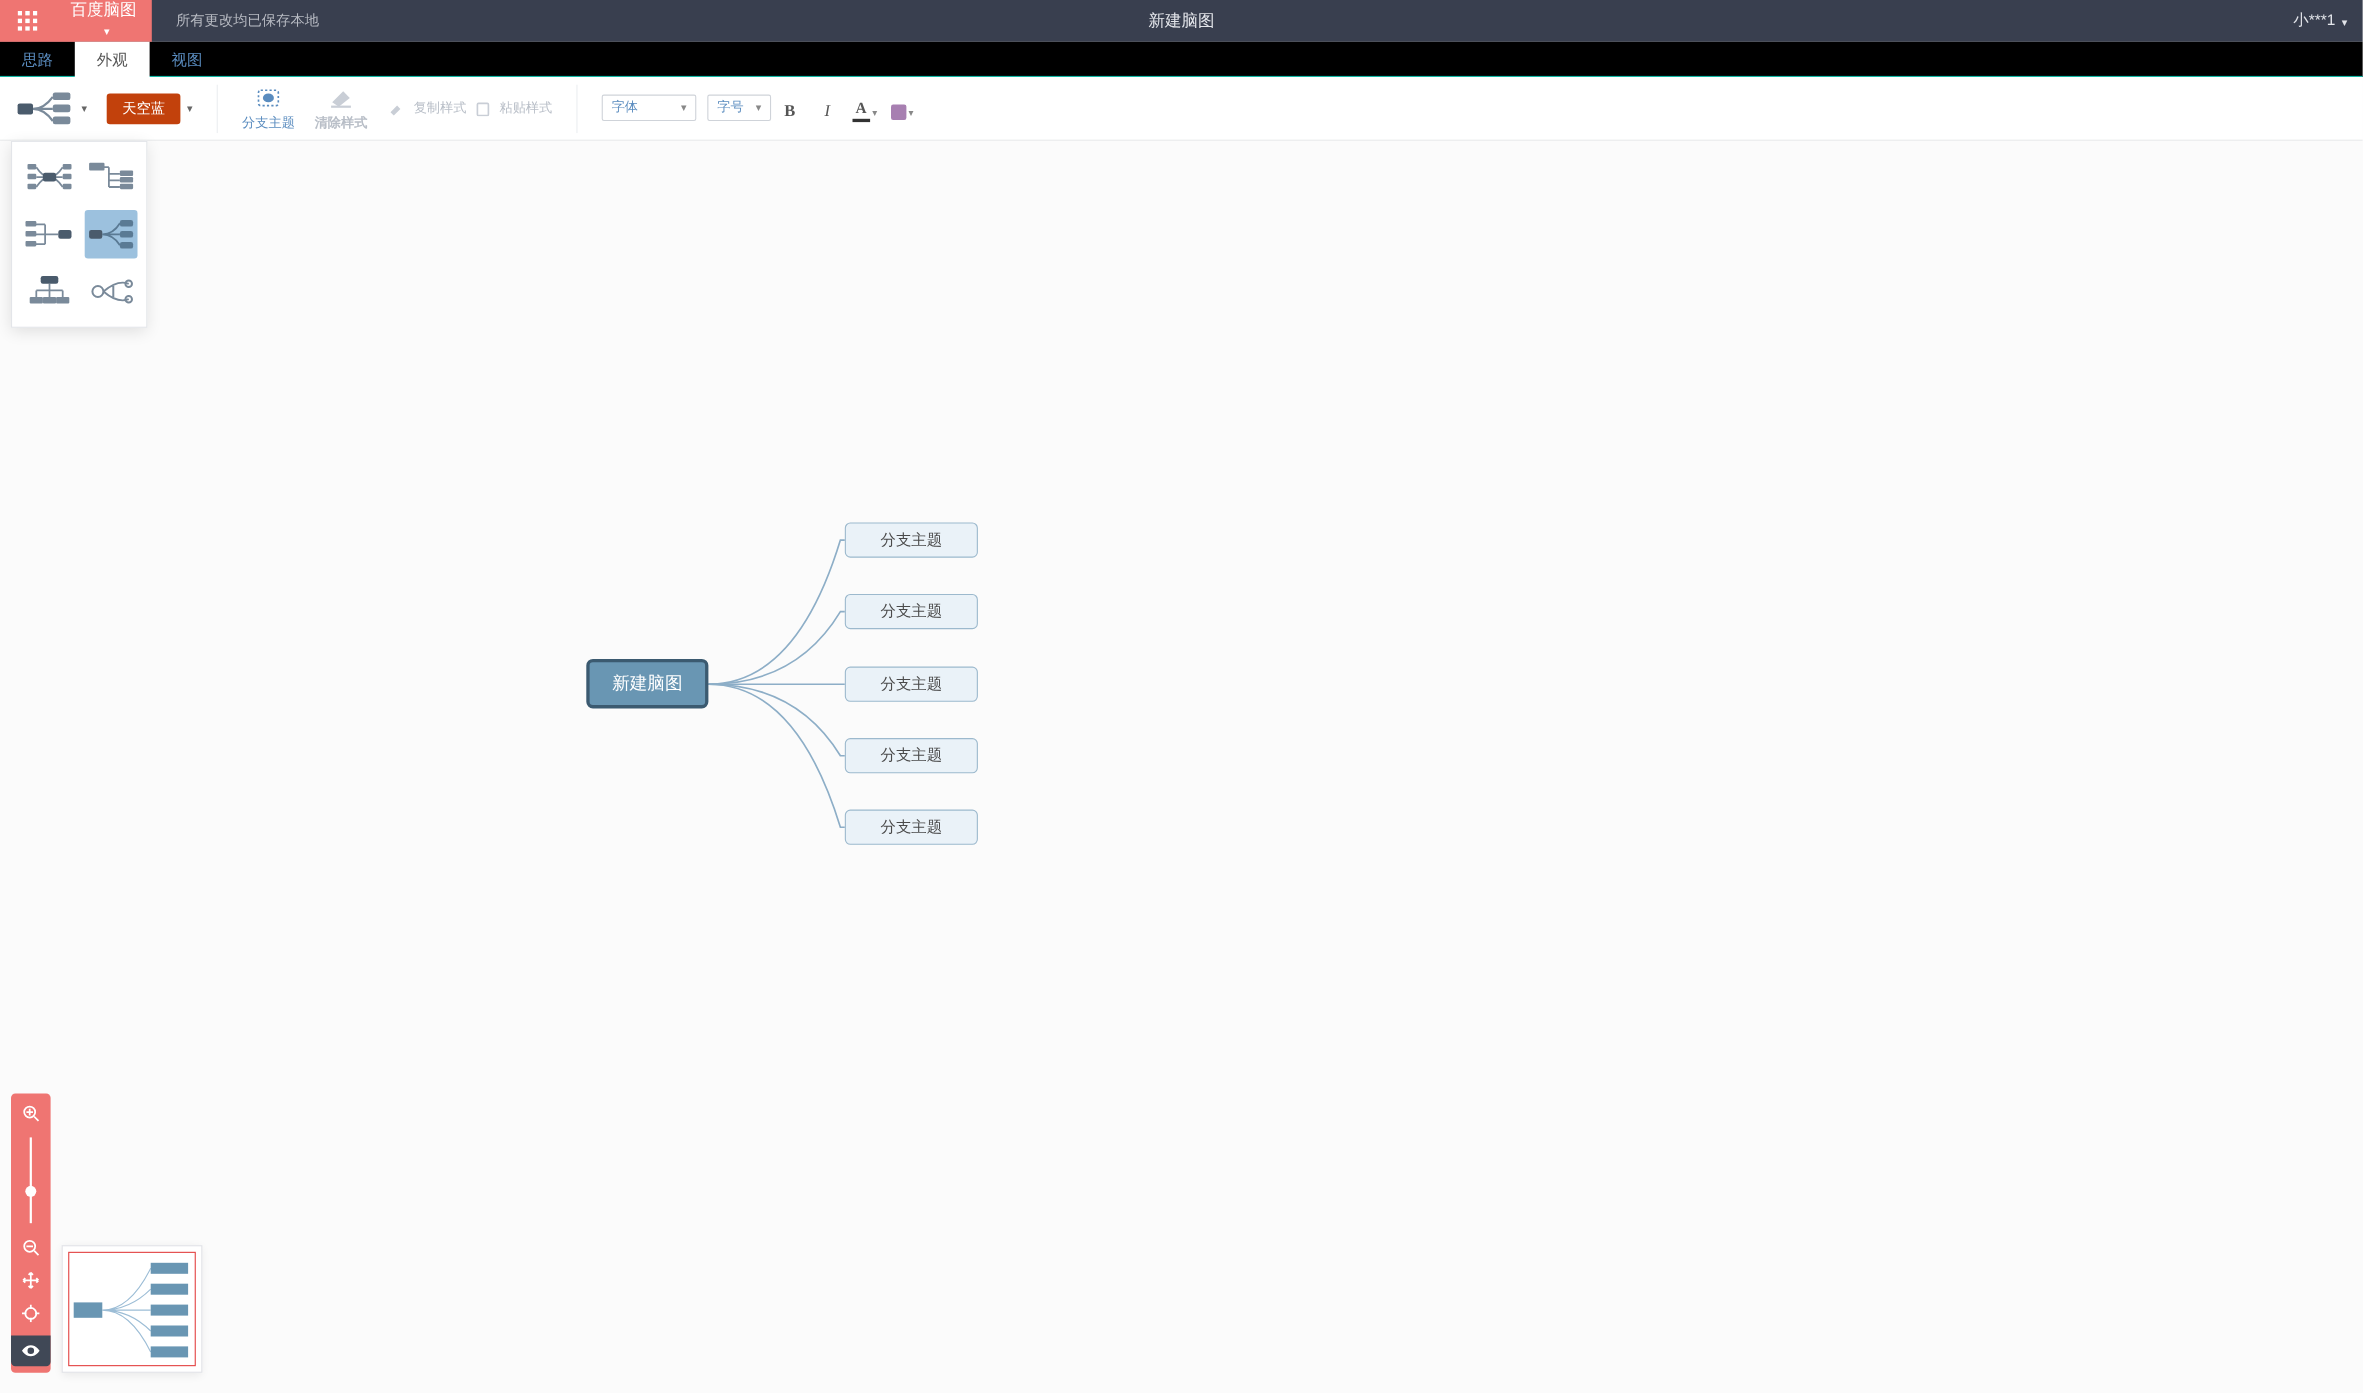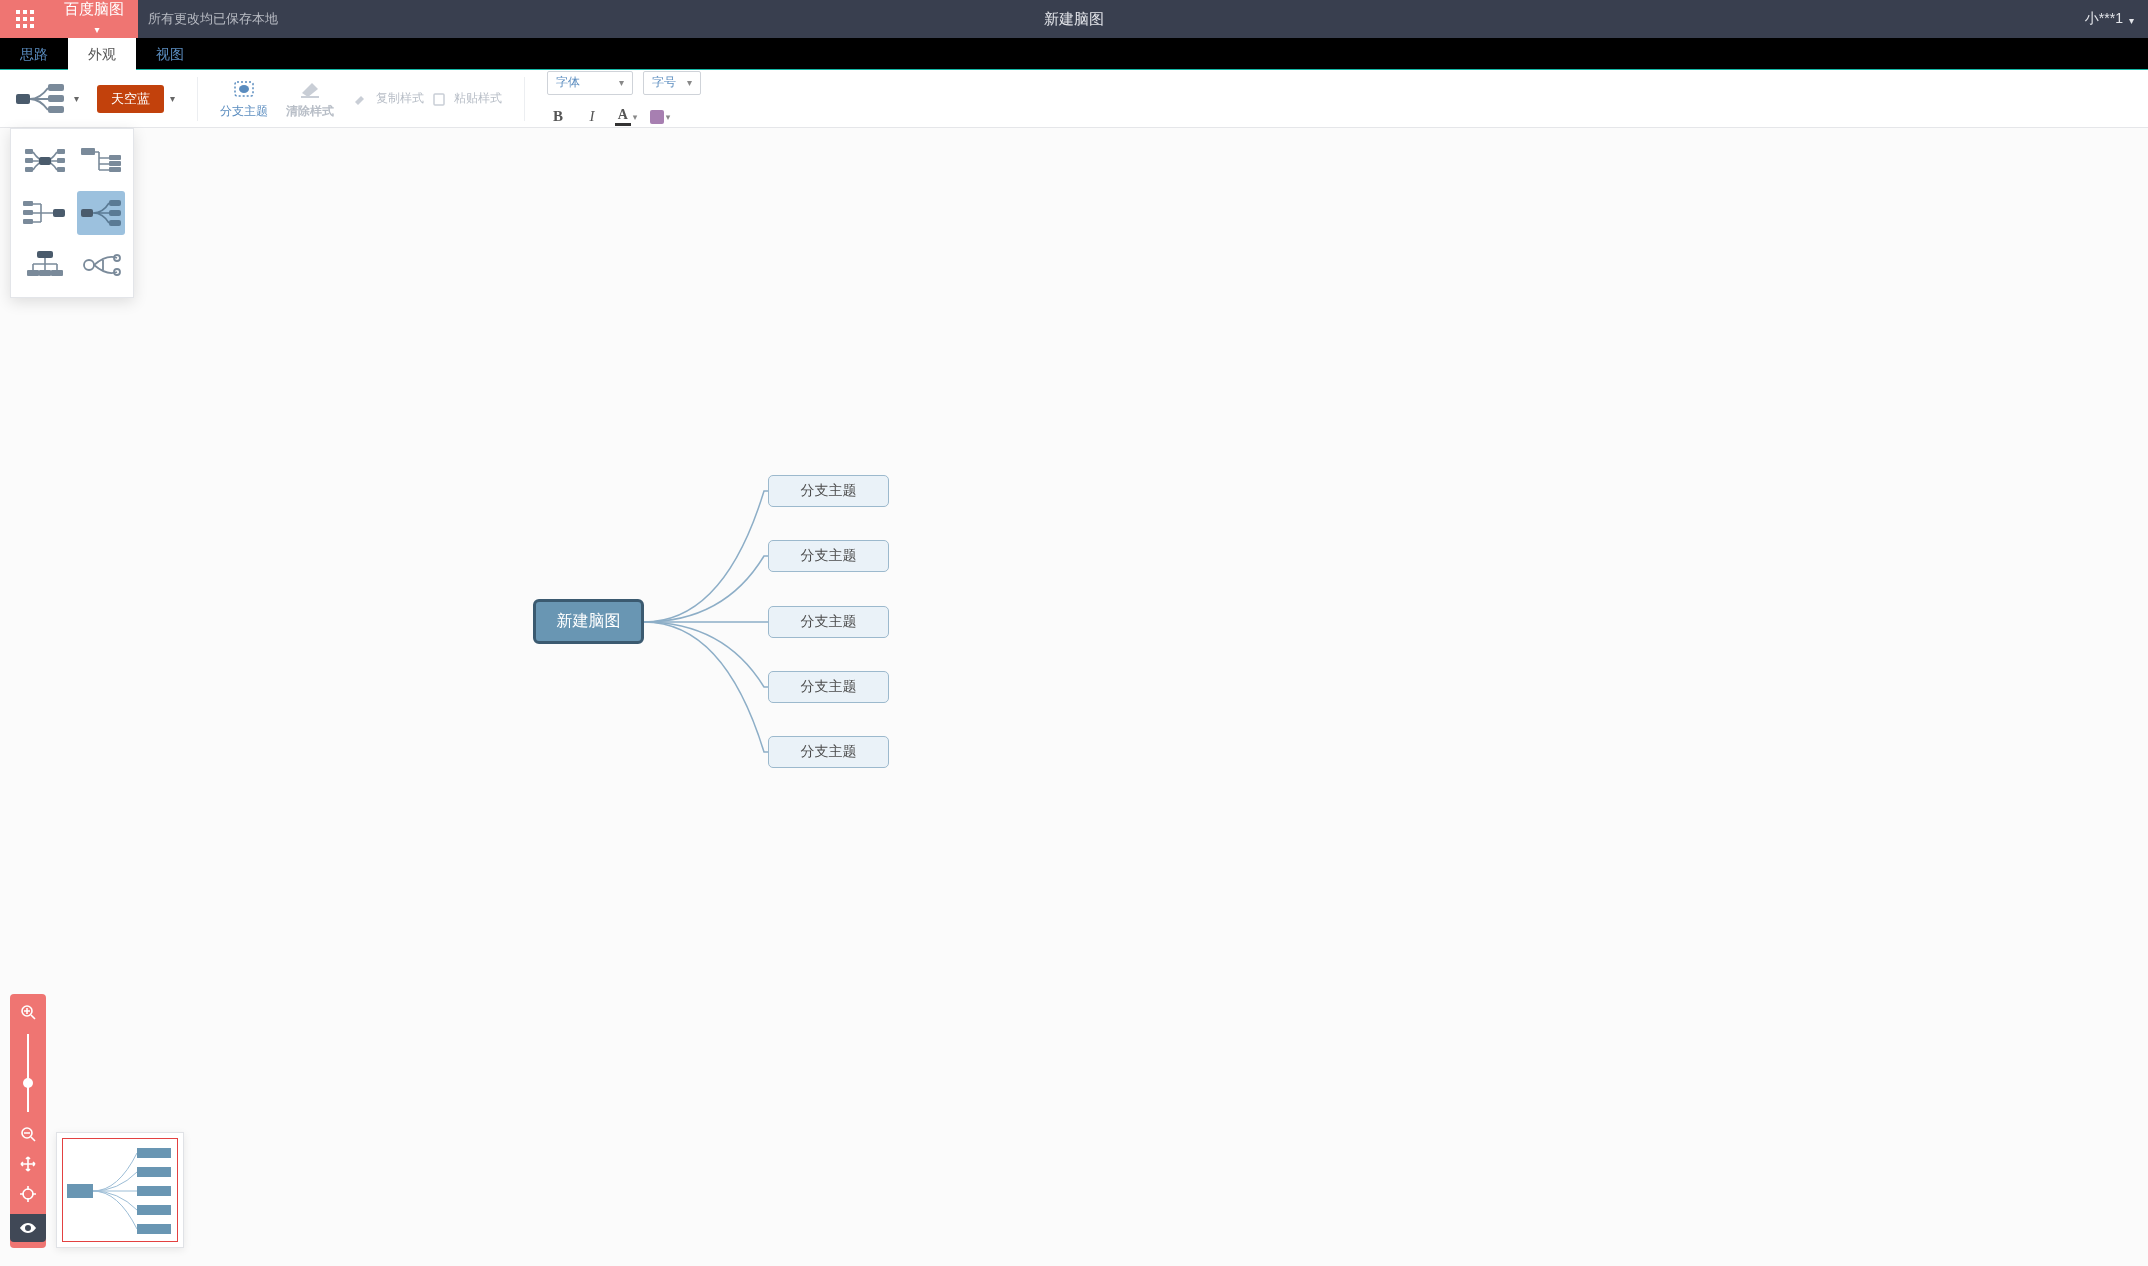--- a/index.html
+++ b/index.html
@@ -2,21 +2,21 @@
 <html><head>
 <meta charset="utf-8">
 <style>
 * { margin: 0; padding: 0; box-sizing: border-box; }
 body { font-family: "Microsoft YaHei", Arial, sans-serif; font-size: 13px; overflow: hidden; width: 2148px; height: 1266px; background: #fbfbfb; }
 
 .top-bar { height: 38px; background: #393f4f; display: flex; align-items: center; color: #fff; }
 .apps-btn { width: 50px; height: 38px; background: #ef7572; display: flex; align-items: center; justify-content: center; cursor: pointer; }
 .logo-btn { height: 38px; background: #ef7572; padding: 0 14px; display: flex; align-items: center; color: #fff; font-size: 15px; cursor: pointer; flex-direction: column; }
 .logo-btn .caret { margin-left: 6px; }
-.status { padding: 0 10px; color: #b8bbc3; font-size: 13px; }
+.status { padding: 0 22px; color: #b8bbc3; font-size: 13px; }
 .doc-title { position: absolute; left: 50%; transform: translateX(-50%); color: #e3e5ea; font-size: 15px; }
 .user { margin-left: auto; padding: 0 14px; color: #e3e5ea; font-size: 14px; cursor: pointer; display: flex; align-items: center; }
 
 .tab-bar { height: 32px; background: #000000; display: flex; border-bottom: 1px solid #14b8a6; }
 .tab { padding: 0 20px; height: 32px; line-height: 32px; color: #5a8cbf; cursor: pointer; font-size: 14px; }
 .tab.active { background: #fff; color: #555; }
 
 .toolbar { height: 58px; background: #fff; display: flex; align-items: center; padding: 0 14px; gap: 18px; border-bottom: 1px solid #e5e6e9; position: relative; }
 .tb-sep { width: 1px; height: 44px; background: #eceef1; margin: 0 4px; }
 
@@ -158,21 +158,21 @@
           <svg width="16" height="14" viewBox="0 0 16 14">
             <rect x="3" y="2" width="10" height="11" rx="1" fill="none" stroke="#c9ced6" stroke-width="1.5"></rect>
           </svg>
         </span>
       <span>粘贴样式</span>
     </div>
   </div>
 
   <div class="tb-sep"></div>
 
-  <div style="display:flex; flex-direction:column; gap:6px;">
+  <div style="display:flex; gap:6px;">
     <div class="select-row">
       <div class="select-box">
         <span>字体</span>
           <span class="caret"></span>
       </div>
       <div class="select-box" style="min-width:58px">
         <span>字号</span>
           <span class="caret"></span>
       </div>
     </div>

